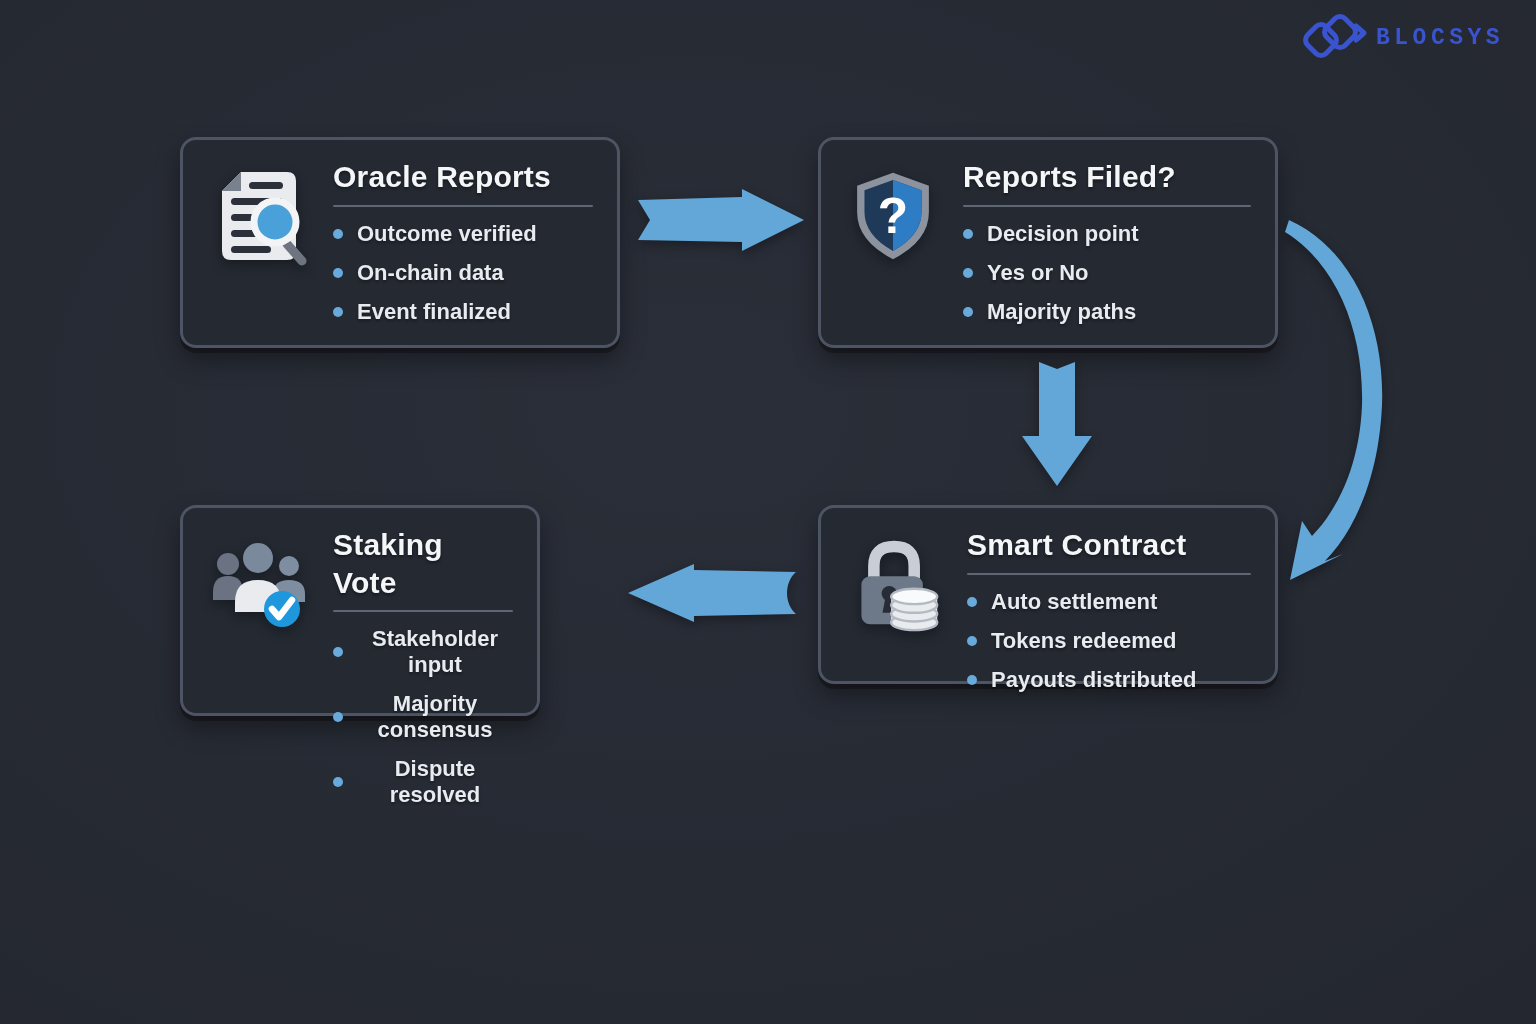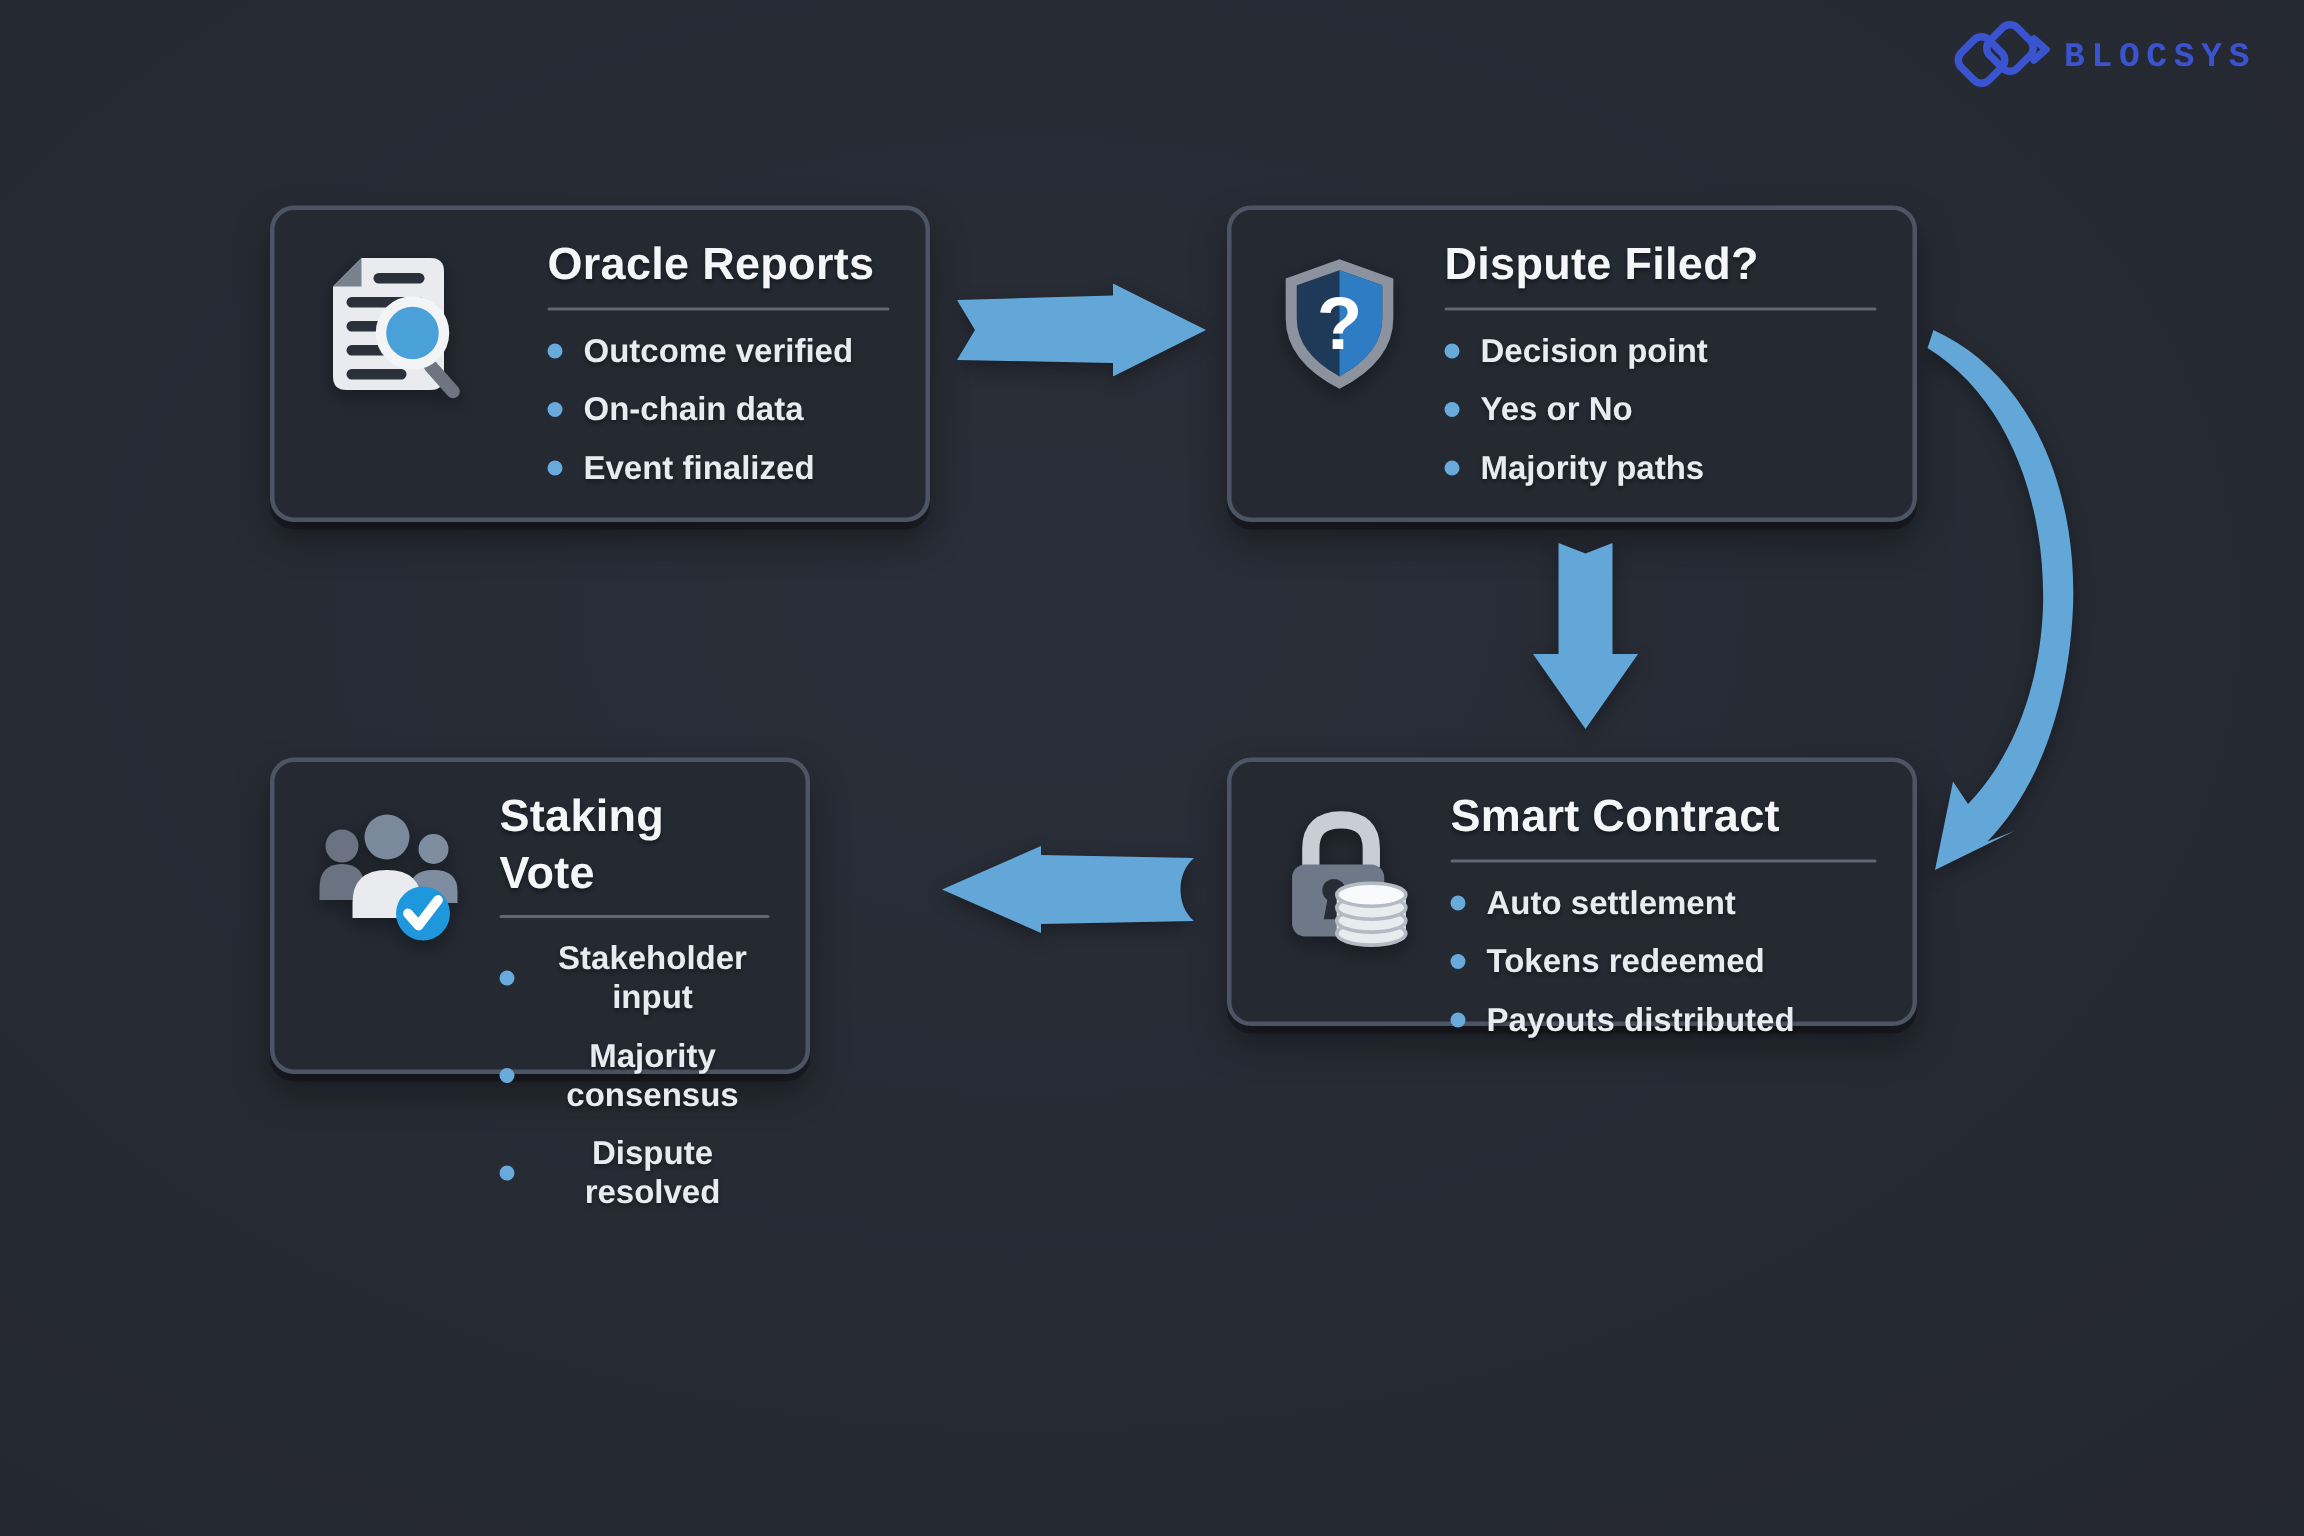--- a/index.html
+++ b/index.html
@@ -57,21 +57,21 @@
     <span class="brand-icon">
       <svg viewBox="0 0 70 56">
         <rect x="8" y="17" width="26" height="26" rx="7" fill="none" stroke="#3a54d0" stroke-width="5" transform="rotate(45 21 30)"></rect>
         <rect x="27" y="9" width="26" height="26" rx="7" fill="none" stroke="#3a54d0" stroke-width="5" transform="rotate(45 40 22)"></rect>
         <path d="M56 16 L64 23 L56 30" fill="none" stroke="#3a54d0" stroke-width="5" stroke-linecap="round" stroke-linejoin="round"></path>
       </svg>
     </span>
     <span class="brand-text">BLOCSYS</span>
   </div>
 
-  <div class="card" style="left:180px;top:137px;width:440px;height:211px;gap:32px;">
+  <div class="card" style="left:180px;top:137px;width:440px;height:211px;">
     <span class="card-icon">
       <svg viewBox="0 0 100 100">
         <path d="M32 6 H78 Q87 6 87 15 V85 Q87 94 78 94 H22 Q13 94 13 85 V25 Z" fill="#e9ebee"></path>
         <path d="M32 6 V25 H13 Z" fill="#79818e"></path>
         <g fill="#2b303b">
           <rect x="40" y="16" width="34" height="7" rx="3.5"></rect>
           <rect x="22" y="32" width="52" height="7" rx="3.5"></rect>
           <rect x="22" y="48" width="52" height="7" rx="3.5"></rect>
           <rect x="22" y="64" width="52" height="7" rx="3.5"></rect>
           <rect x="22" y="80" width="40" height="7" rx="3.5"></rect>
@@ -103,21 +103,21 @@
   <div class="card" style="left:818px;top:137px;width:460px;height:211px;">
     <span class="card-icon" style="flex-basis:92px;width:92px;">
       <svg viewBox="0 0 100 100">
         <path d="M50 3 L89 17 V46 Q89 77 50 97 Q11 77 11 46 V17 Z" fill="#8d939e"></path>
         <path d="M50 11 L81 22 V46 Q81 71 50 88 Q19 71 19 46 V22 Z" fill="#1e3a58"></path>
         <path d="M50 11 L81 22 V46 Q81 71 50 88 Z" fill="#2e7cc4"></path>
         <text x="50" y="68" font-size="54" font-weight="bold" fill="#ffffff" text-anchor="middle" font-family="Liberation Sans, sans-serif">?</text>
       </svg>
     </span>
     <div class="card-body">
-      <h2 class="card-title">Dispute Filed?</h2>
+      <h2 class="card-title">Reports Filed?</h2>
       <div class="divider"></div>
       <ul class="bullets">
         <li class="bullet">
             <span class="dot"></span>
             <span>Decision point</span>
           </li>
         <li class="bullet">
             <span class="dot"></span>
             <span>Yes or No</span>
           </li>

